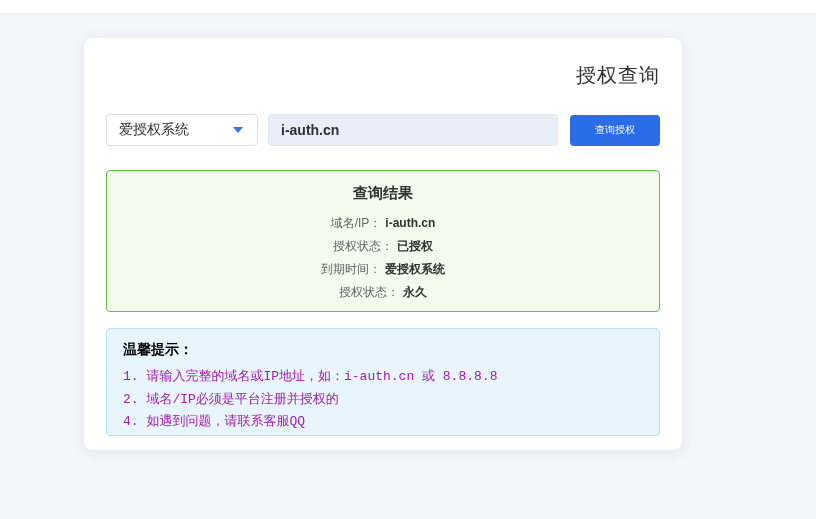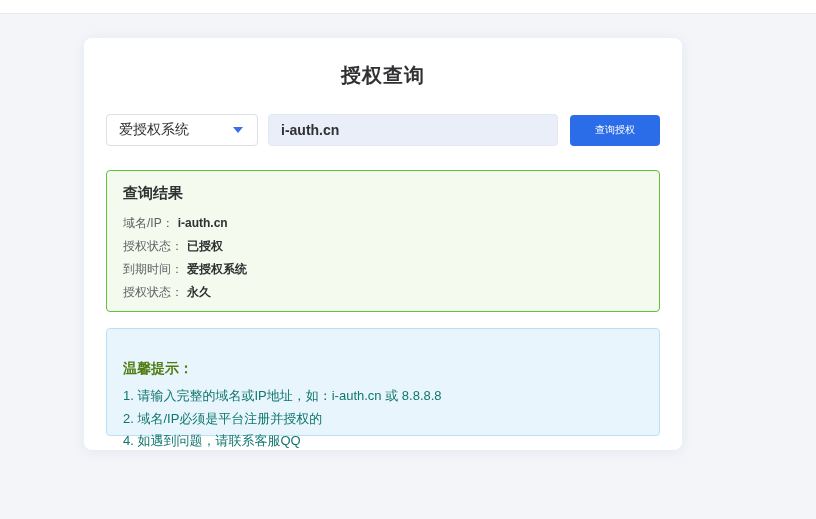--- a/index.html
+++ b/index.html
@@ -21,23 +21,23 @@
     top: 38px;
     width: 598px;
     height: 412px;
     background: #ffffff;
     border-radius: 8px;
     box-shadow: 0 2px 14px rgba(30, 40, 80, 0.07);
     padding: 0 22px;
   }
   .card-title {
     margin-top: 24px;
-    text-align: center;
+    text-align: right;
     font-size: 20px;
-    font-weight: bold;
+    font-weight: normal;
     color: #303133;
     letter-spacing: 1px;
   }
   .form-row {
     margin-top: 25px;
     display: flex;
     align-items: center;
   }
   .select-box {
     width: 152px;
@@ -88,20 +88,21 @@
     cursor: pointer;
     font-family: "Liberation Sans", "DejaVu Sans", sans-serif;
   }
   .result-box {
     margin-top: 24px;
     border: 1px solid #5fc23c;
     background: #f4faee;
     border-radius: 4px;
     padding: 13px 16px;
     height: 142px;
+    text-align: center;
   }
   .result-title {
     font-size: 15px;
     font-weight: bold;
     color: #303133;
     margin-bottom: 9px;
   }
   .result-row {
     font-size: 12px;
     line-height: 23px;
@@ -112,28 +113,28 @@
     margin-top: 16px;
     border: 1px solid #b9e1f5;
     background: #e9f5fd;
     border-radius: 4px;
     padding: 12px 16px;
     height: 108px;
   }
   .tips-title {
     font-size: 14px;
     font-weight: bold;
-    color: #4d7c0f;
+    color: #000000;
     margin-bottom: 7px;
-    margin-top: 19px;
   }
   .tip-line {
     font-size: 13px;
-    color: #0f766e;
+    color: #a21caf;
     line-height: 22.5px;
+    font-family: Liberation Mono, monospace;
   }
 </style>
 </head>
 <body>
 
 <div class="topbar"></div>
 
 <div class="card">
 
   <div class="card-title">授权查询</div>

